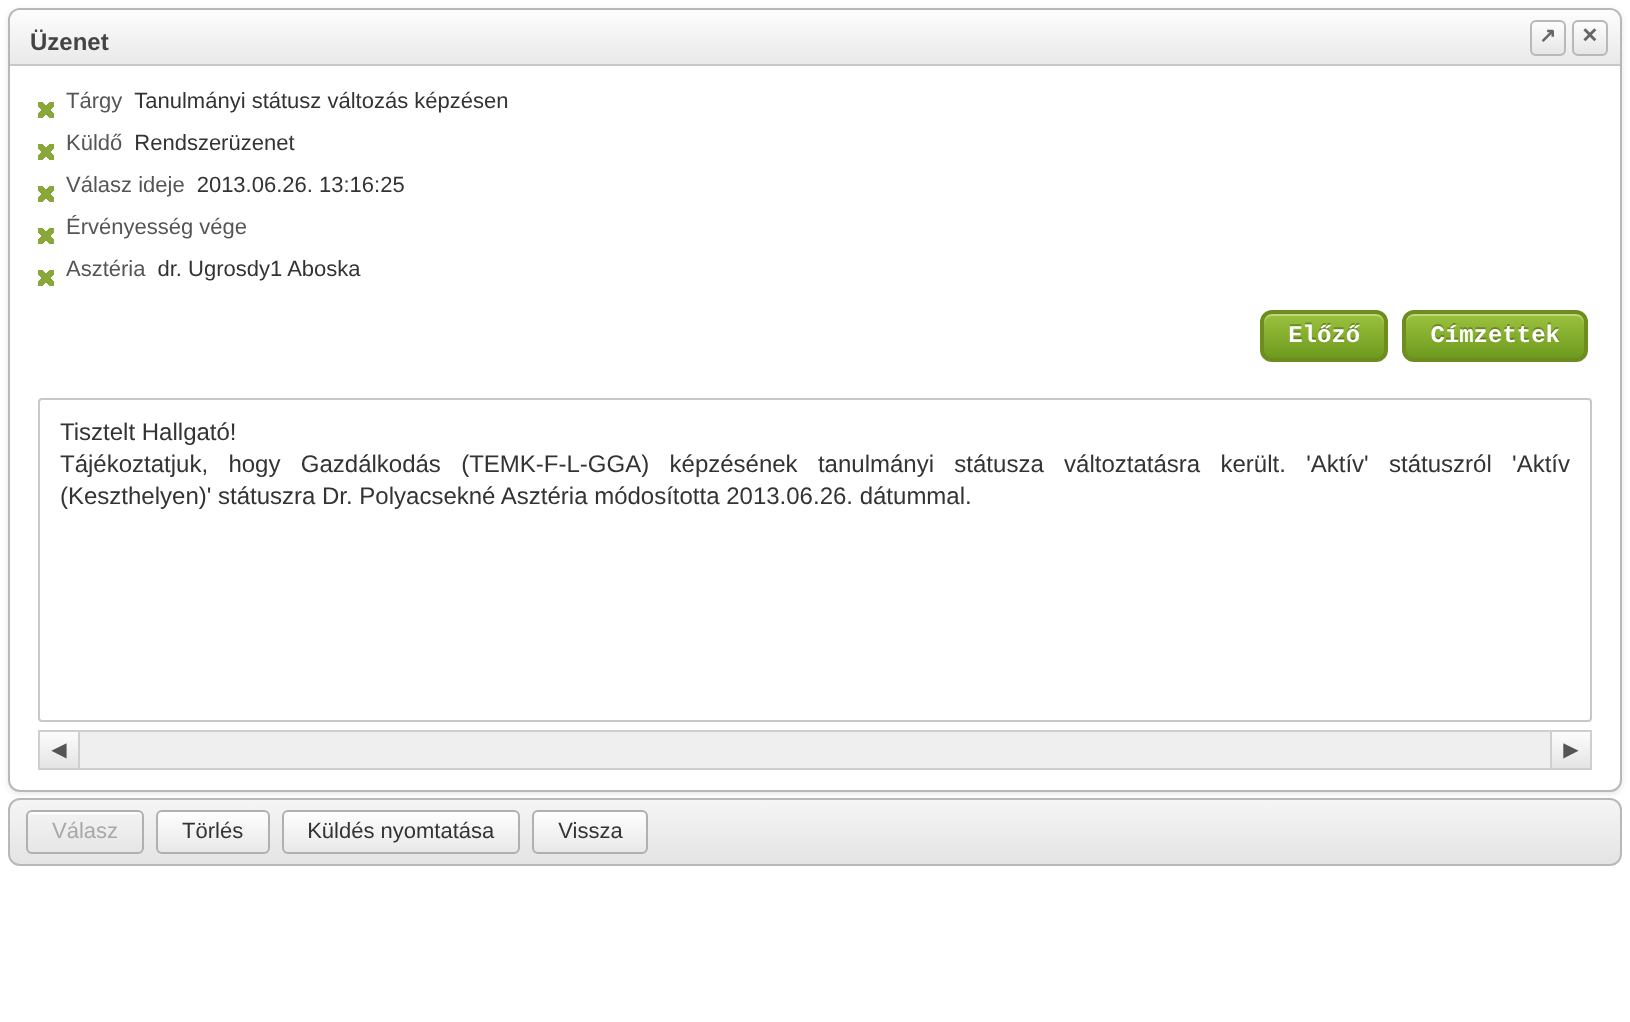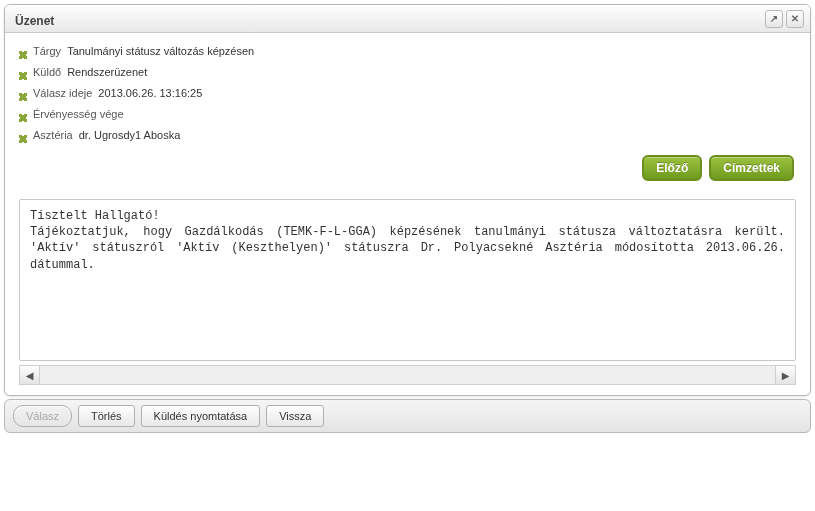--- a/index.html
+++ b/index.html
@@ -90,27 +90,27 @@
     border-radius: 6px;
     background: linear-gradient(#9cc23e,#6d9a1e);
     color:#fff;
     font-weight:bold;
     font-size:12px;
     padding:4px 12px;
     margin-left:4px;
     cursor:pointer;
     text-shadow:0 -1px 0 rgba(0,0,0,0.25);
     box-shadow: inset 0 1px 0 rgba(255,255,255,0.35);
+    font-family: Liberation Mono, monospace;
   }
   .message-box-wrap {
     border:1px solid #c8c8c8;
     border-radius:2px;
     padding:0;
     margin-bottom: 4px;
-    font-family: Liberation Mono, monospace;
   }
   .message-box {
     height: 160px;
     overflow:auto;
     padding:8px 10px;
     font-size:12px;
     color:#333;
     line-height:1.35;
     text-align: justify;
   }
@@ -154,21 +154,20 @@
     padding:4px 12px;
     font-size:11px;
     color:#333;
     cursor:pointer;
     box-shadow: 0 1px 0 #fff inset;
   }
   .footer-btn.disabled {
     color:#a8a8a8;
     background:linear-gradient(#f3f3f3,#e6e6e6);
     cursor:default;
-    border-radius:10px;
   }
 </style>
 </head>
 <body>
 
 <div class="dialog">
   <div class="dialog-titlebar">
     <span class="dialog-title">Üzenet</span>
     <span class="titlebar-btn">↗</span>
     <span class="titlebar-btn">✕</span>

